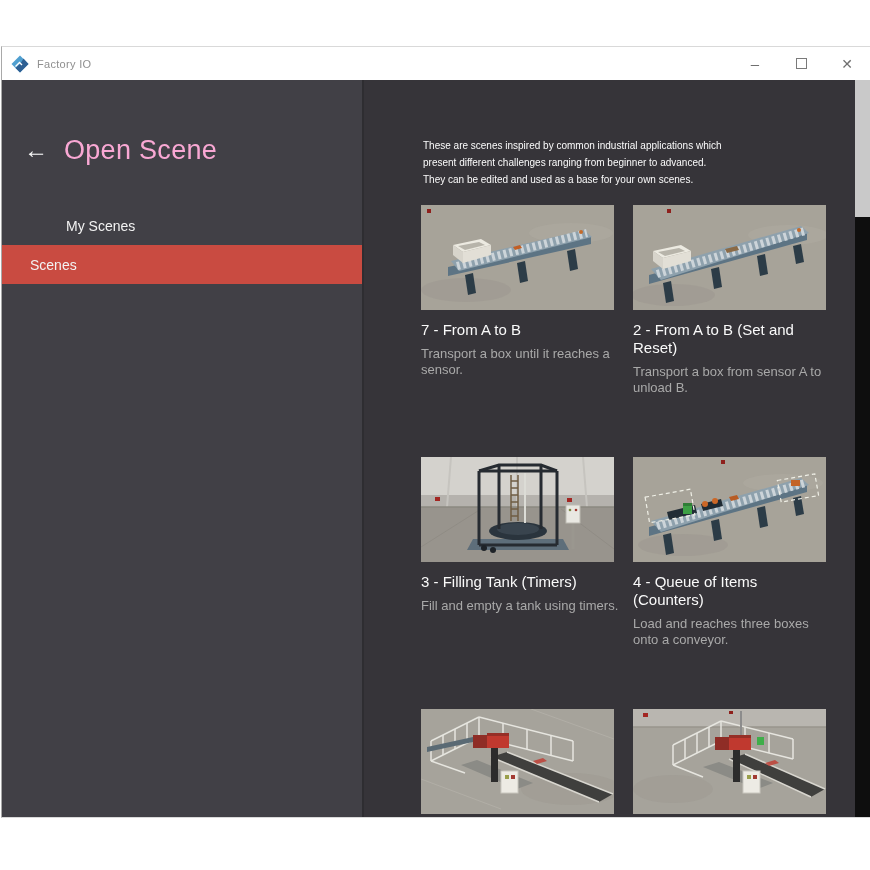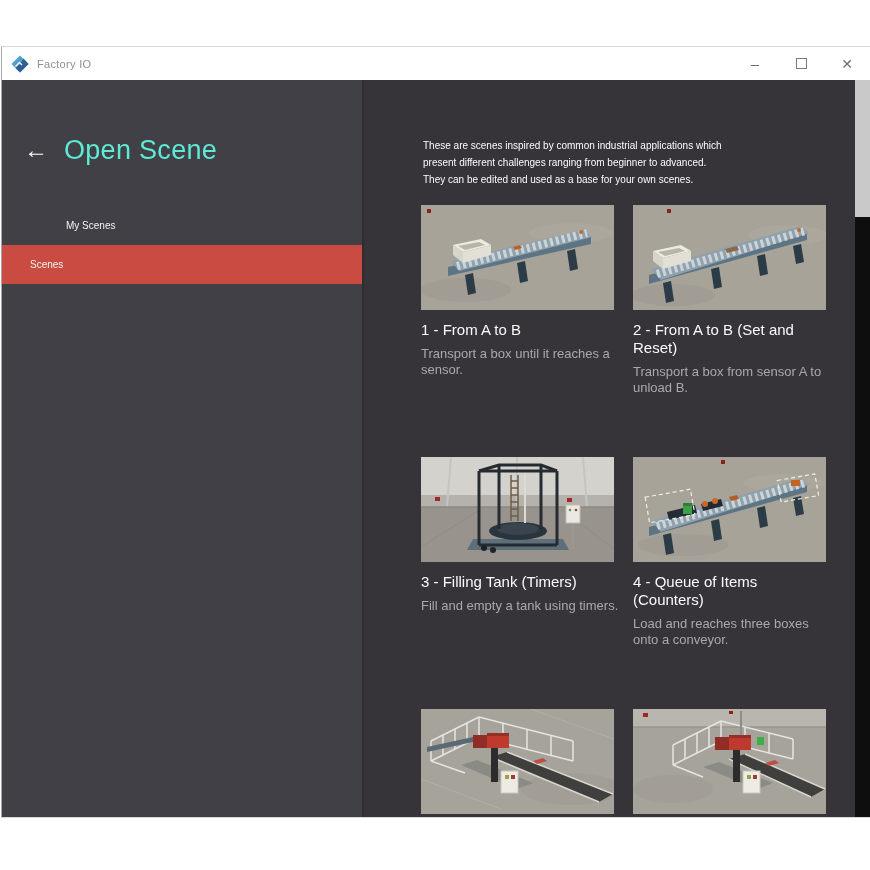--- a/index.html
+++ b/index.html
@@ -20,24 +20,24 @@
   .ctrl.min  { font-size:15px; }
   .ctrl.max .sq { width:11px; height:11px; border:1px solid #7a7a7a; }
   .ctrl.close { font-size:14px; }
 
   .window-body { display:flex; height:737px; }
 
   
   .sidebar { width:360px; flex:none; background:#414046; position:relative; }
   .sidebar-header { position:absolute; top:53px; left:22px; display:flex; align-items:center; }
   .back-arrow { color:#fafafa; font-size:24px; line-height:34px; width:30px; cursor:pointer; }
-  .page-title { color:#5eead4; font-size:27px; font-weight:400; margin-left:10px; letter-spacing:0.3px; }
+  .page-title { color:#f9a8d4; font-size:27px; font-weight:400; margin-left:10px; letter-spacing:0.3px; }
   .sidebar-nav { position:absolute; top:126px; left:0; right:0; }
   .nav-item { height:39px; display:flex; align-items:center; padding-left:64px;
-              font-size:10px; color:#f2f2f2; cursor:pointer; }
+              font-size:14px; color:#f2f2f2; cursor:pointer; }
   .nav-item.selected { background:#c94b41;padding-left:28px; }
 
   
   .content { flex:1; background:#363439; position:relative; overflow:hidden;
              border-left:2px solid #2e2d31; }
   .intro { position:absolute; left:59px; top:57px; color:#fbfbfb; font-size:10px;
            line-height:17px; }
   .intro div { white-space:nowrap; }
 
   .grid { position:absolute; left:57px; top:125px; display:grid;
@@ -107,21 +107,21 @@
               <polygon points="44,70 52,68 55,88 47,90" fill="#2c3c47"></polygon>
               <polygon points="96,58 104,56 107,76 99,78" fill="#2c3c47"></polygon>
               <polygon points="146,46 154,44 157,64 149,66" fill="#2c3c47"></polygon>
               <polygon points="92,42 99,40 101,43 94,45" fill="#c35f24"></polygon>
               <circle cx="160" cy="27" r="2" fill="#c46a2a"></circle>
               <polygon points="32,40 60,34 70,40 42,47" fill="#eceae1"></polygon>
               <polygon points="37,41 58,37 64,40 44,45" fill="#b7b4aa"></polygon>
               <polygon points="32,40 42,47 42,58 32,50" fill="#d7d4cb"></polygon>
               <polygon points="42,47 70,40 70,50 42,58" fill="#e2dfd6"></polygon>
             </svg>
-            <div class="card-title">1 - From A to B</div>
+            <div class="card-title">7 - From A to B</div>
             <div class="card-desc">Transport a box until it reaches a sensor.</div>
           </div>
 
           <div class="card">
             <svg class="thumb" viewBox="0 0 193 105">
               <rect width="193" height="105" fill="#a7a399"></rect>
               <ellipse cx="40" cy="90" rx="42" ry="11" fill="#9c988f" opacity="0.55"></ellipse>
               <ellipse cx="155" cy="30" rx="40" ry="10" fill="#b0aca2" opacity="0.5"></ellipse>
               <rect x="34" y="4" width="4" height="4" fill="#8e201c"></rect>
               <polygon points="16,70 174,27 174,35 16,79" fill="#5d7484"></polygon>

